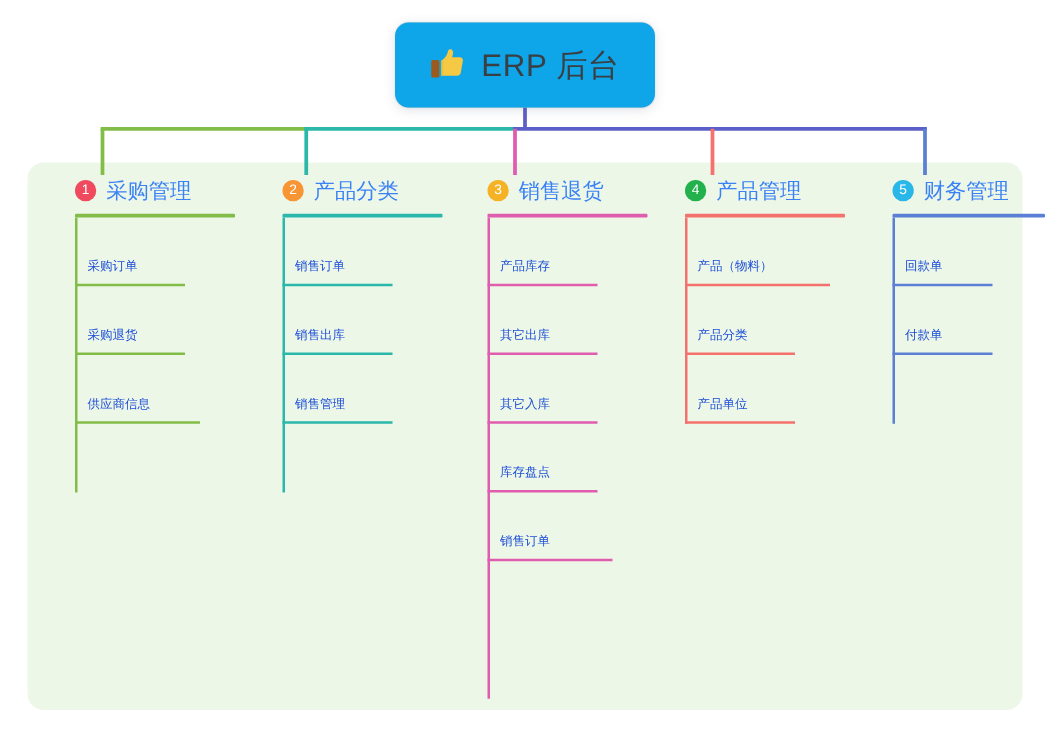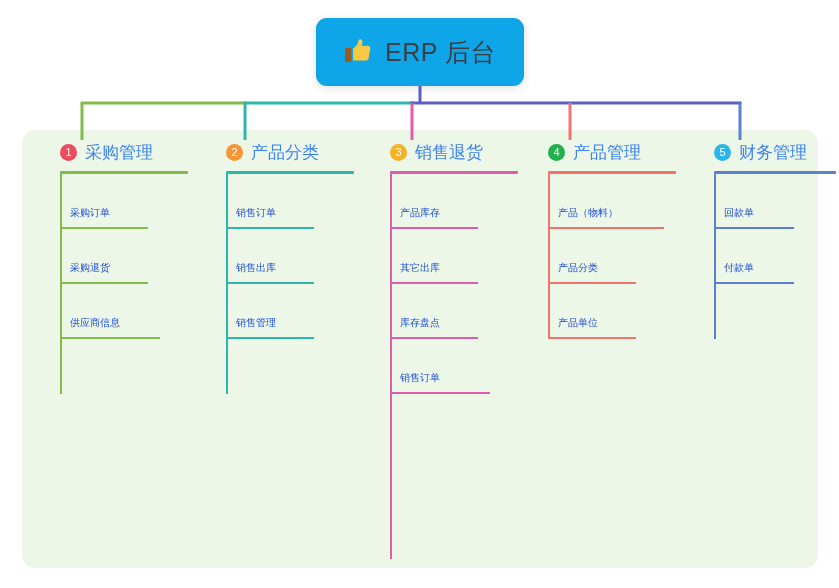--- a/index.html
+++ b/index.html
@@ -222,20 +222,24 @@
         <span class="spine" style="top: 44px; height: 385px; background: rgb(224, 92, 174);"></span>
         <div class="leaf">
           <span class="leaf-label">产品库存</span>
           <span class="leaf-rule" style="width: 88px; background: rgb(224, 92, 174);"></span>
         </div>
         <div class="leaf">
           <span class="leaf-label">其它出库</span>
           <span class="leaf-rule" style="width: 88px; background: rgb(224, 92, 174);"></span>
         </div>
         <div class="leaf">
+          <span class="leaf-label">其它入库</span>
+          <span class="leaf-rule" style="width: 88px; background: rgb(224, 92, 174);"></span>
+        </div>
+        <div class="leaf">
           <span class="leaf-label">库存盘点</span>
           <span class="leaf-rule" style="width: 88px; background: rgb(224, 92, 174);"></span>
         </div>
         <div class="leaf">
           <span class="leaf-label">销售订单</span>
           <span class="leaf-rule" style="width: 100px; background: rgb(224, 92, 174);"></span>
         </div>
       </div>
       <div class="column" style="left: 508px;">
         <div class="col-head">

